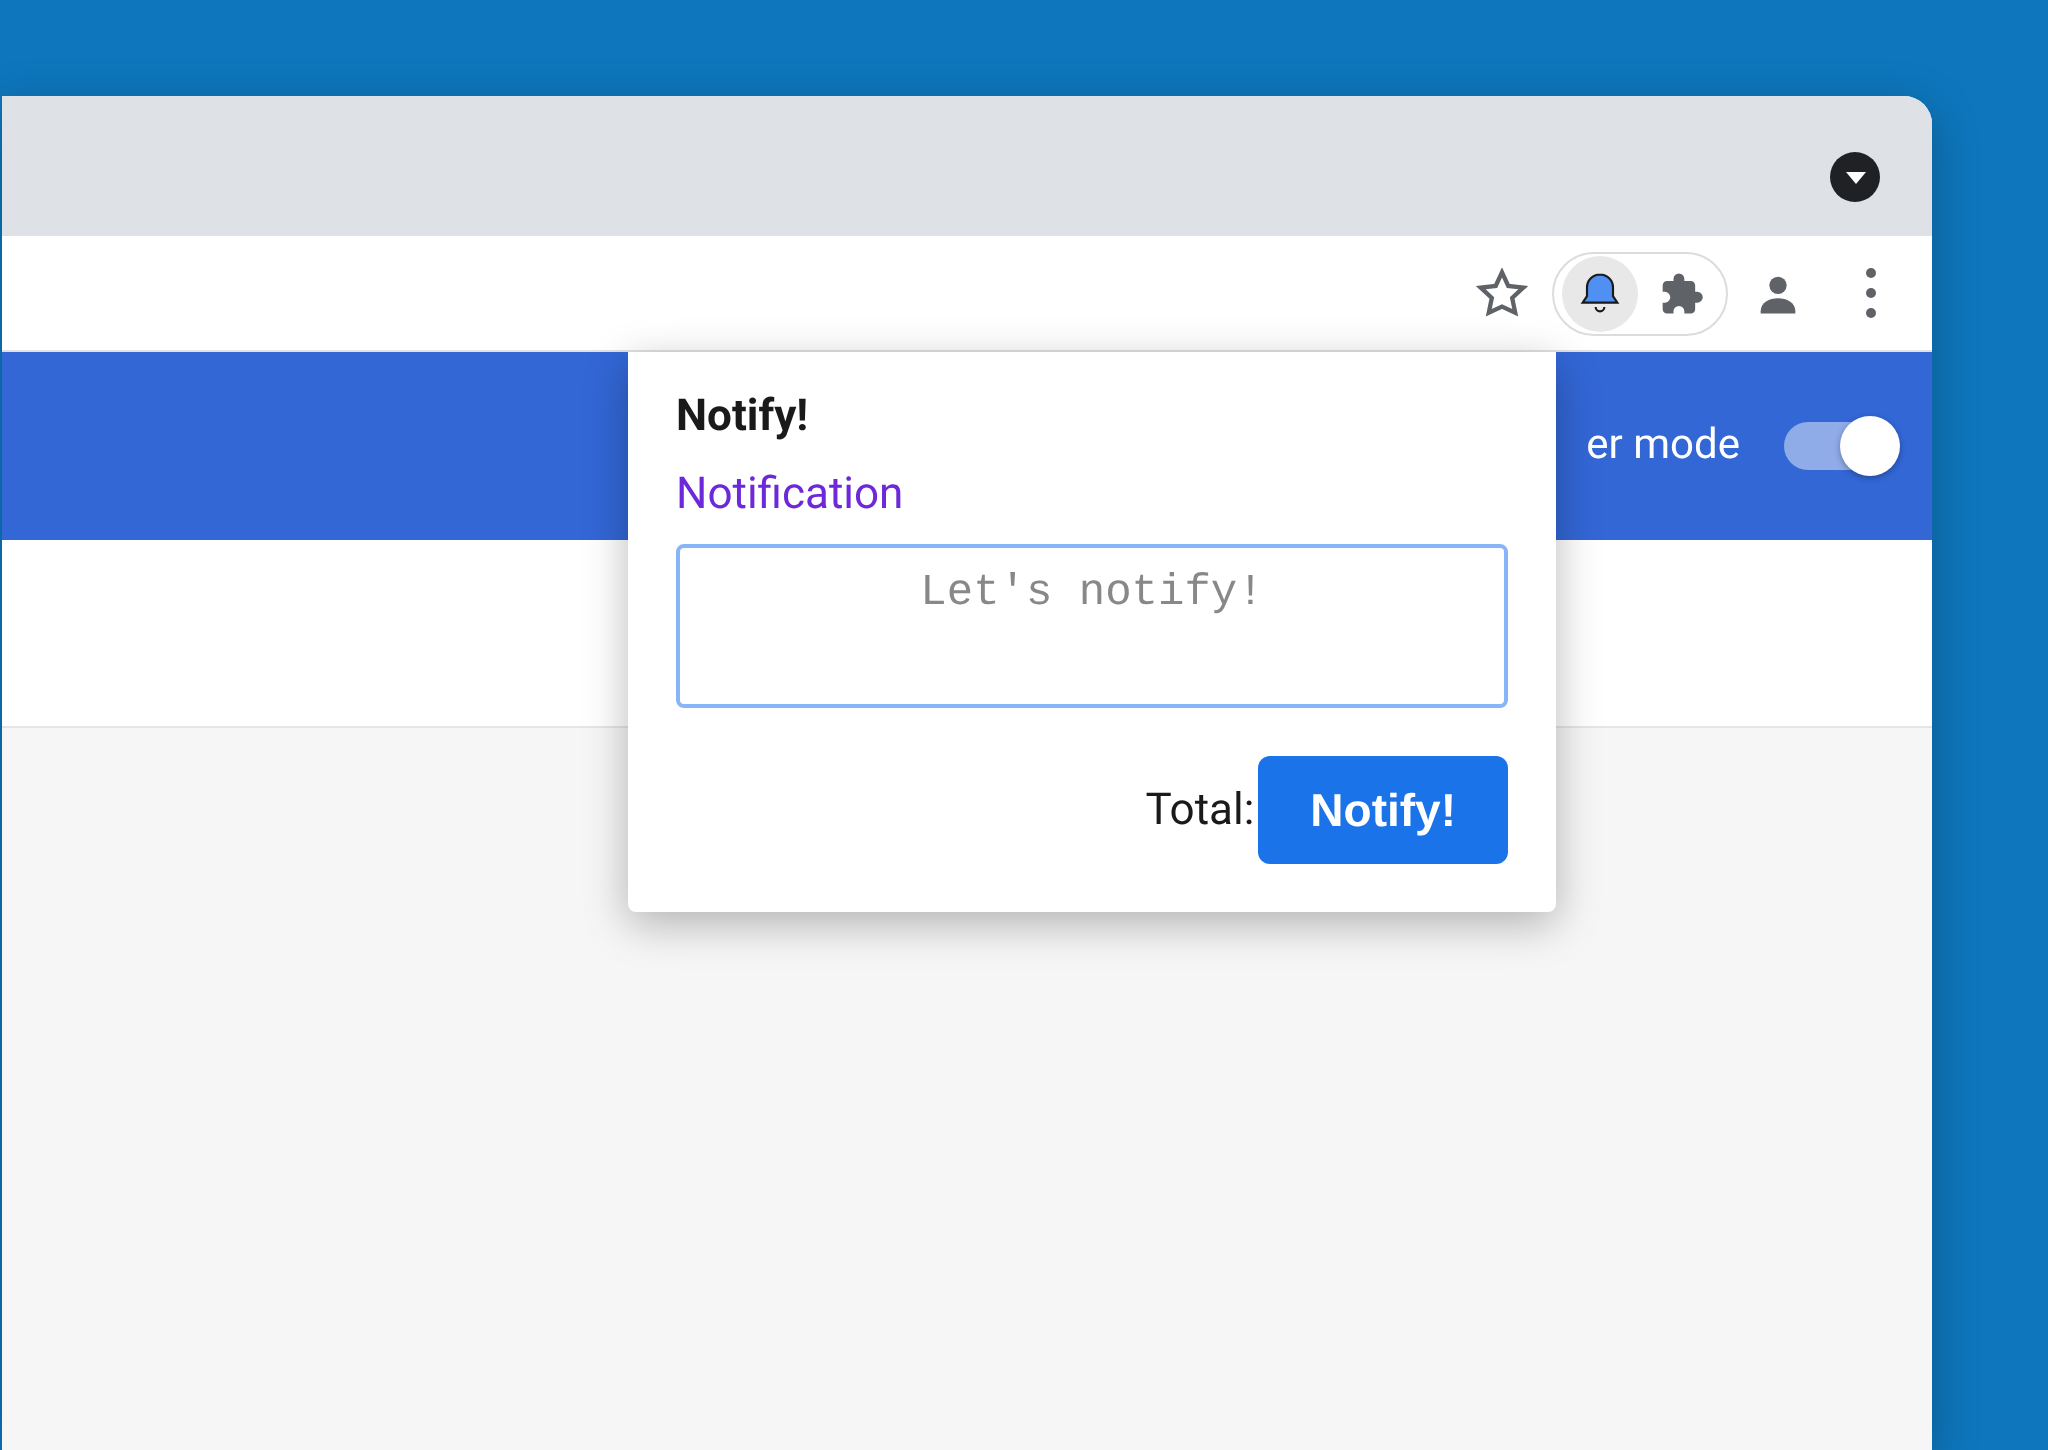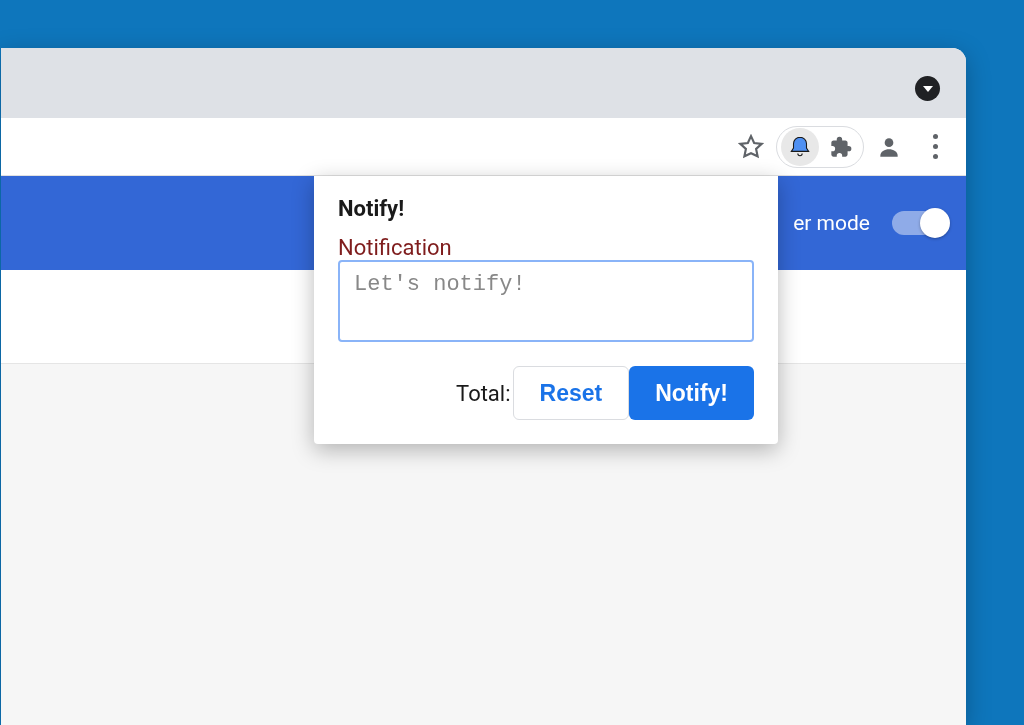--- a/index.html
+++ b/index.html
@@ -138,34 +138,36 @@
       z-index: 10;
     }
     .popup-title {
       font-size: 22px;
       font-weight: 700;
       color: #1a1a1a;
       margin-bottom: 14px;
     }
     .popup-label {
       font-size: 22px;
-      color: #7f1d1d;
+      color: #6d28d9;
+      margin-bottom: 12px;
     }
     .popup-textarea {
       width: 100%;
       height: 82px;
       border: 2px solid #8ab4f8;
       border-radius: 4px;
       padding: 10px 14px;
       font-family: "Courier New", monospace;
       font-size: 22px;
       color: #888;
       resize: none;
       outline: none;
       background: #fff;
+      text-align: center;
     }
     .popup-textarea::placeholder { color: #888; }
     .popup-footer {
       margin-top: 20px;
       display: flex;
       align-items: center;
       justify-content: flex-end;
       gap: 0;
     }
     .total-label {
@@ -252,19 +254,18 @@
     <div class="grey-area"></div>
 
     <div class="popup">
       <div class="popup-title">Notify!</div>
       <div class="popup-label">Notification</div>
       <div class="ta-wrap">
         <textarea class="popup-textarea" placeholder="Let's notify!" style=""></textarea>
       </div>
       <div class="popup-footer">
         <span class="total-label">Total:</span>
-        <button class="btn btn-reset">Reset</button>
         <button class="btn btn-notify">Notify!</button>
       </div>
     </div>
   </div>
 
 </div>
 
 </body></html>

